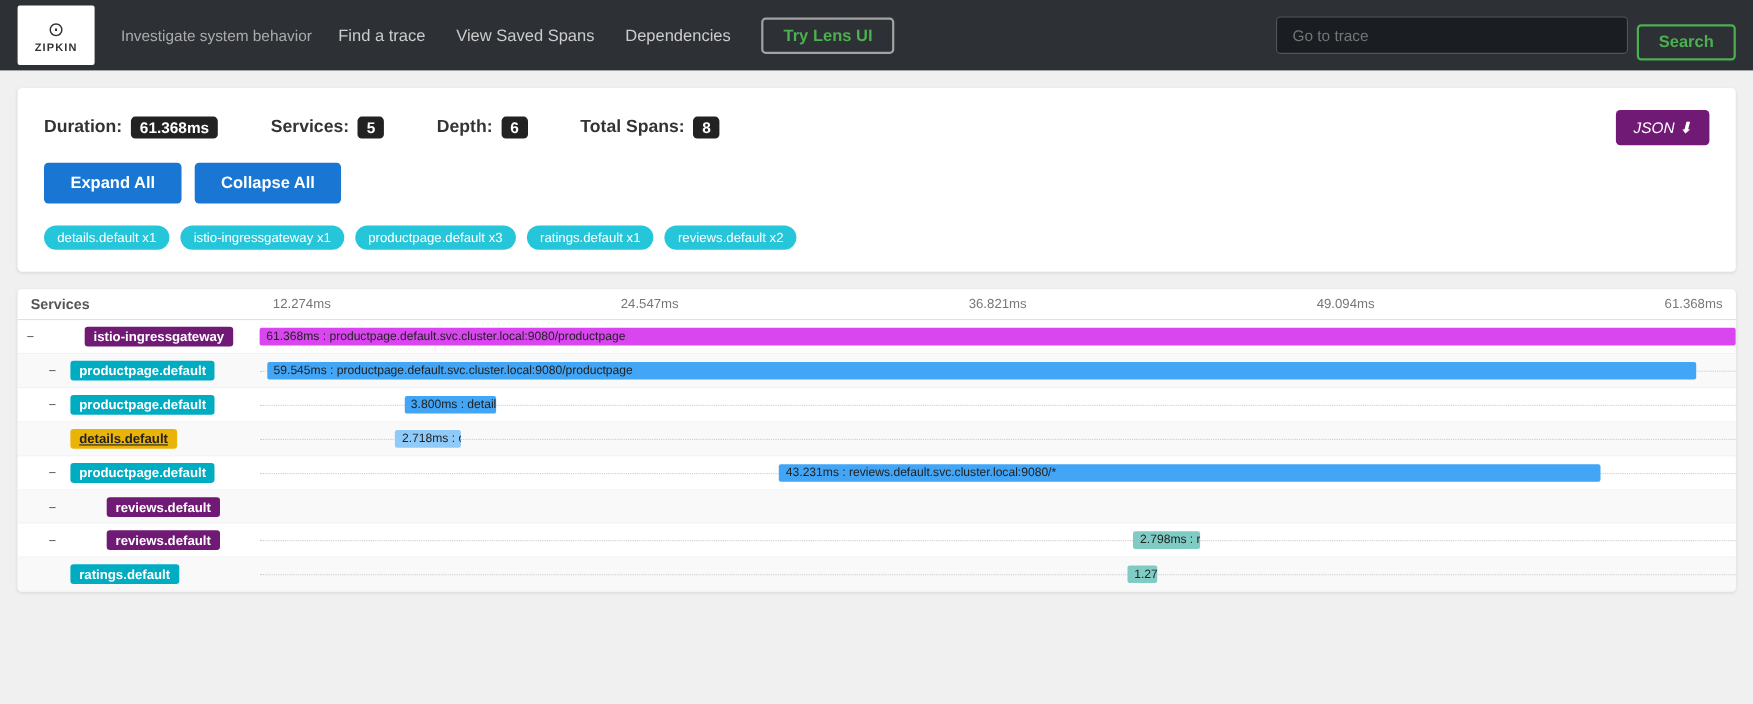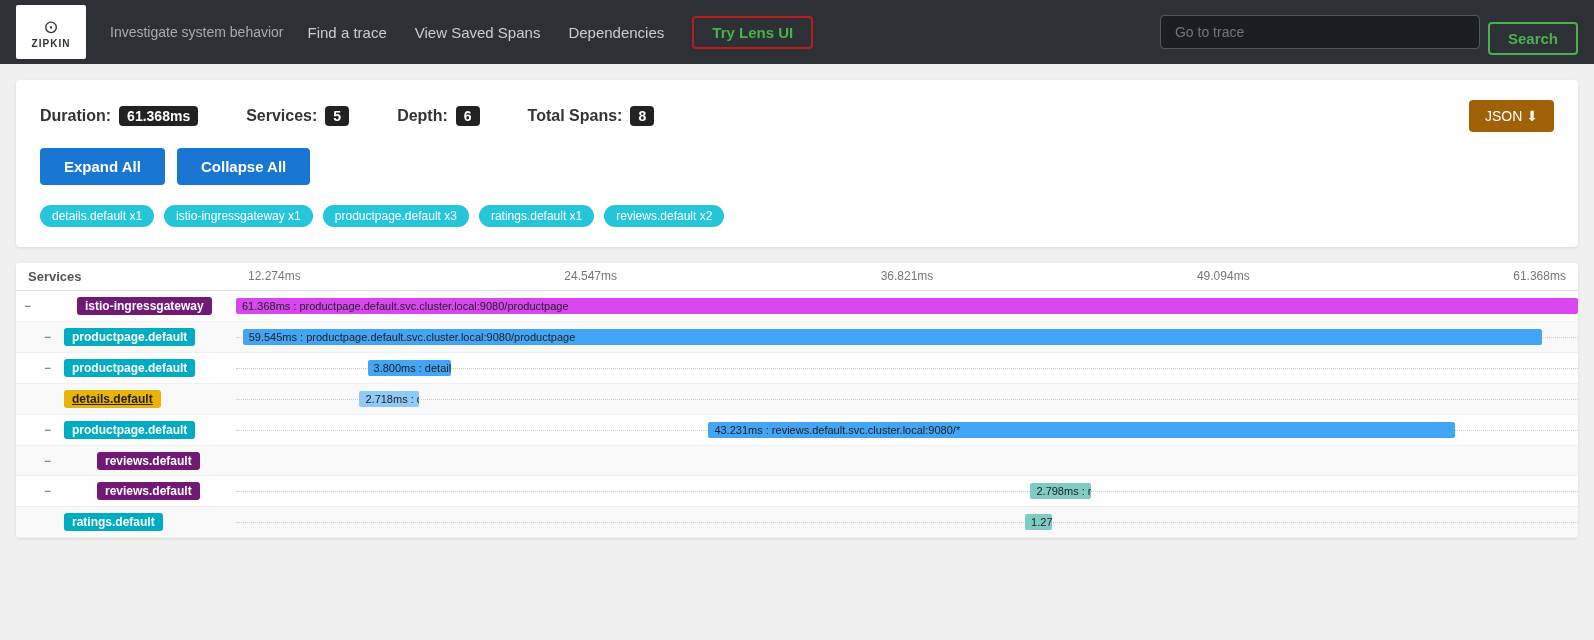--- a/index.html
+++ b/index.html
@@ -49,21 +49,21 @@
       align-items: center;
       gap: 28px;
       flex: 1;
     }
     .header-nav a {
       color: #ccc;
       text-decoration: none;
       font-size: 15px;
     }
     .try-lens-btn {
-      border: 2px solid #b91c1c;
+      border: 2px solid #a3a3a3;
       background: transparent;
       color: #4caf50;
       padding: 6px 18px;
       border-radius: 4px;
       font-size: 15px;
       cursor: pointer;
       font-weight: bold;
     }
     .search-area {
       display: flex;
@@ -115,30 +115,31 @@
     }
     .stat-badge {
       background: #222;
       color: white;
       padding: 2px 8px;
       border-radius: 4px;
       font-size: 14px;
     }
     .json-btn {
       margin-left: auto;
-      background: #a16207;
+      background: #701a75;
       color: white;
       border: none;
       padding: 8px 16px;
       border-radius: 4px;
       font-size: 14px;
       cursor: pointer;
       display: flex;
       align-items: center;
       gap: 6px;
+      font-style: italic;
     }
     .expand-collapse {
       display: flex;
       gap: 12px;
       margin-top: 16px;
     }
     .expand-btn, .collapse-btn {
       background: #1976d2;
       color: white;
       border: none;

